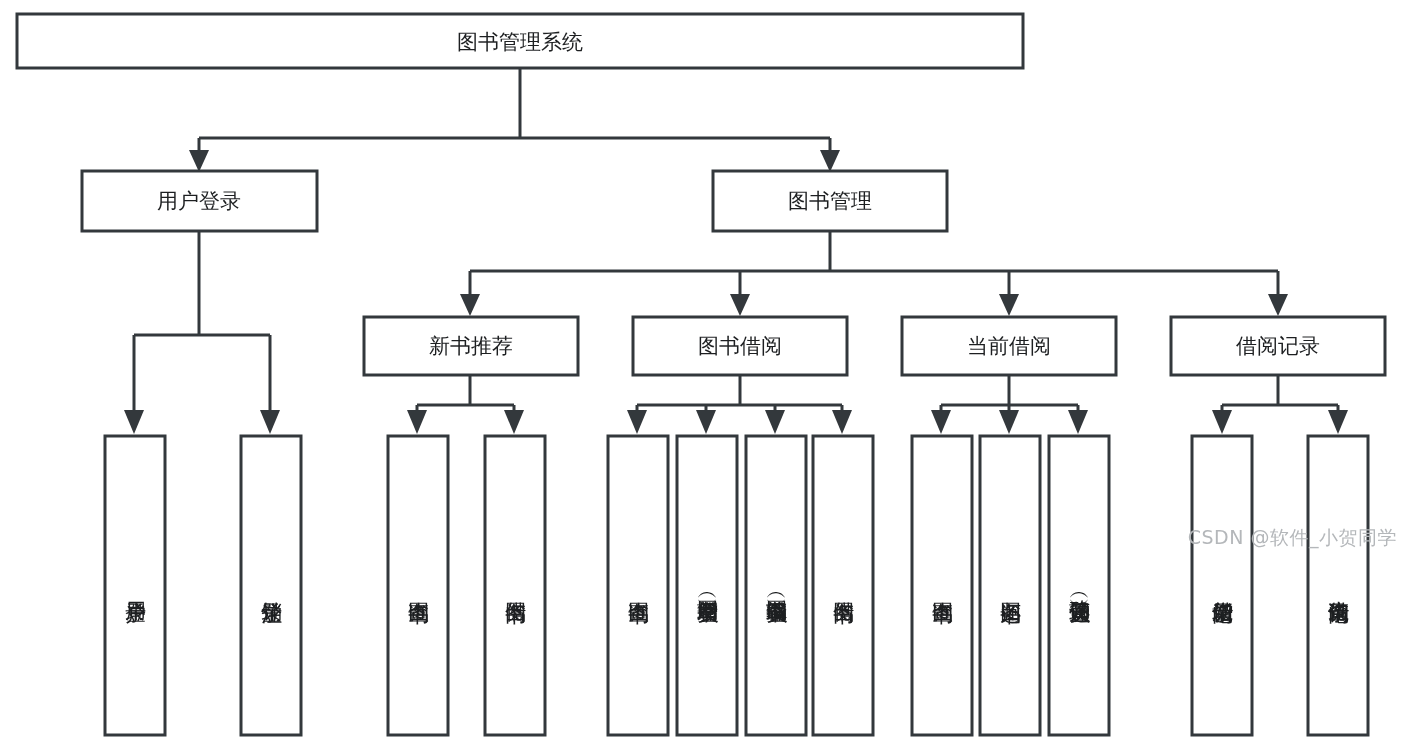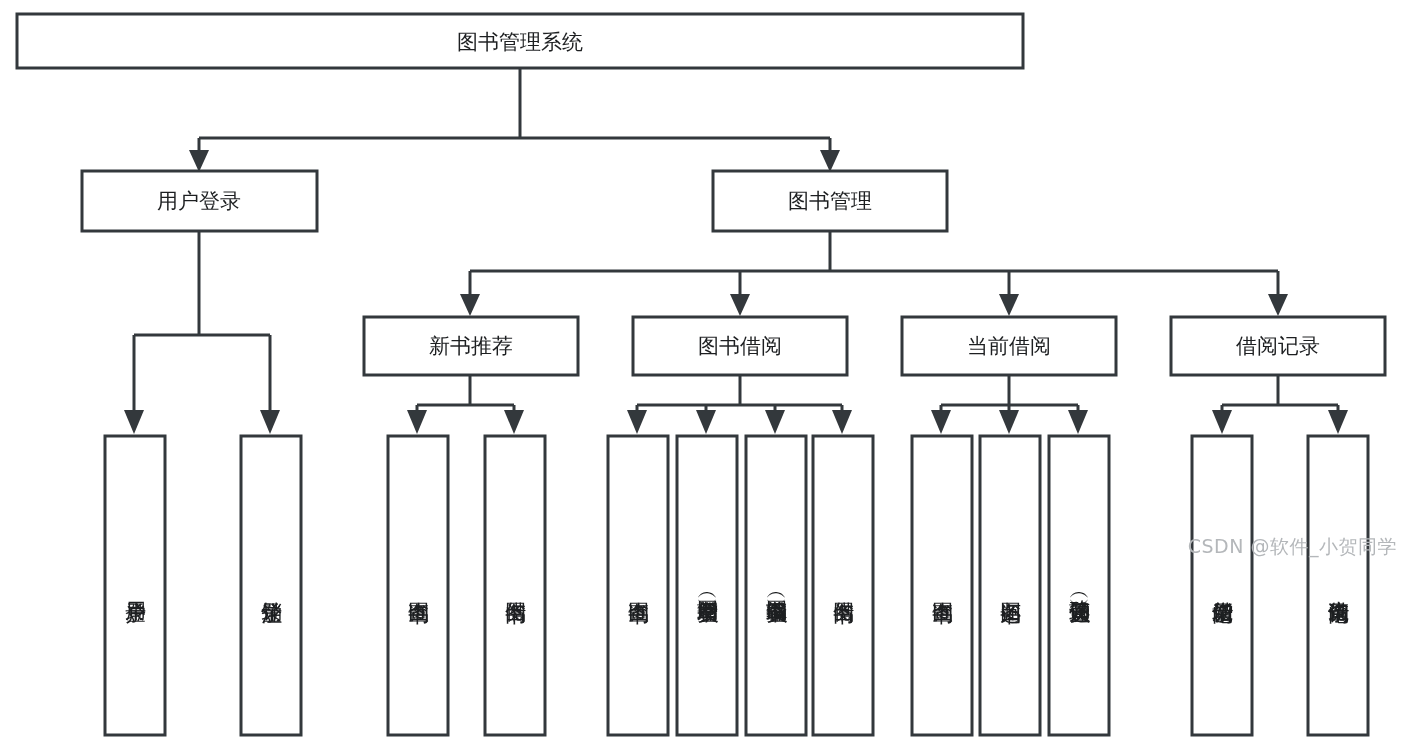--- a/index.html
+++ b/index.html
@@ -62,21 +62,21 @@
     color: #1d1f21;
     writing-mode: vertical-rl;
     text-orientation: upright;
     letter-spacing: 0.5px;
     white-space: nowrap;
     text-align: center;
   }
   .watermark {
     position: absolute;
     right: 8px;
-    bottom: 11px;
+    bottom: 20px;
     font-family: "DejaVu Sans", "Liberation Sans", sans-serif;
     font-size: 19px;
     color: #b4b7ba;
     letter-spacing: 0.5px;
     user-select: none;
     white-space: nowrap;
     margin-left: 12px;
   }
 </style>
 </head>

